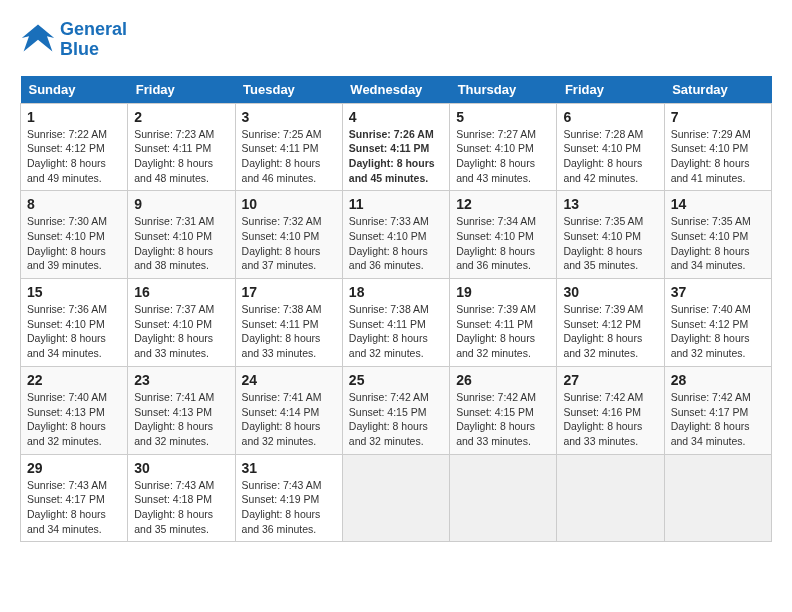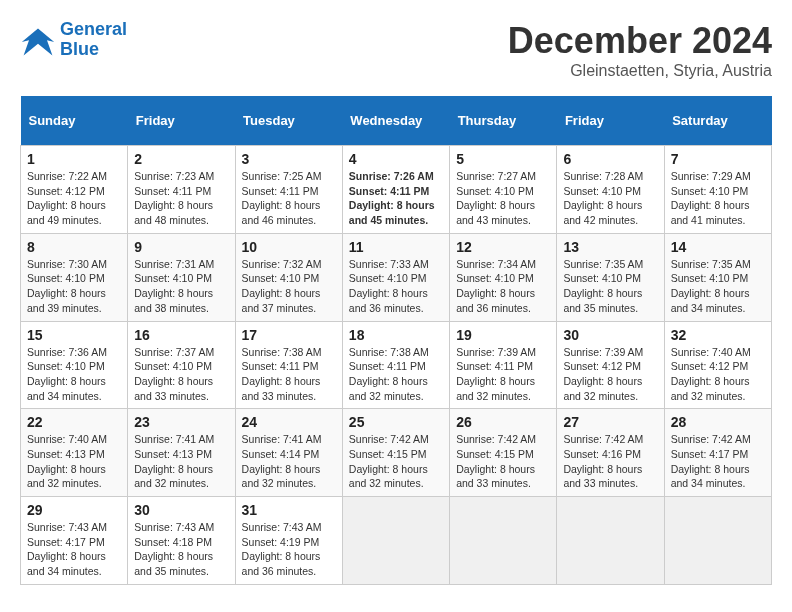--- a/index.html
+++ b/index.html
@@ -11,21 +11,21 @@
       padding: 20px;
     }
     .header {
       display: flex;
       justify-content: space-between;
       align-items: flex-start;
       margin-bottom: 16px;
     }
     .logo {
       display: flex;
-      align-items: flex-end;
+      align-items: flex-start;
       gap: 4px;
     }
     .logo-text {
       font-size: 18px;
       font-weight: bold;
       color: #333;
       line-height: 1.1;
     }
     .logo-text span {
       color: #1a6fba;
@@ -48,21 +48,21 @@
     }
     .calendar {
       width: 100%;
       border-collapse: collapse;
       font-size: 11px;
     }
     .calendar th {
       background-color: #1a6fba;
       color: white;
       text-align: left;
-      padding: 17px 8px;
+      padding: 6px 8px;
       font-size: 13px;
       font-weight: bold;
     }
     .calendar td {
       border: 1px solid #ccc;
       vertical-align: top;
       padding: 5px 6px;
       width: calc(100% / 7);
       min-height: 80px;
       background: #fff;
@@ -91,24 +91,20 @@
 
 <div class="header">
   <div class="logo">
     <svg class="logo-bird" viewBox="0 0 40 40">
       <polygon points="20,5 38,20 30,18 36,35 20,22 4,35 10,18 2,20" fill="#1a6fba"></polygon>
     </svg>
     <div class="logo-text">
       <span>General</span><br>
       <span style="color:#1a6fba;">Blue</span>
     </div>
-  </div>
-  <div class="title-block">
-    <div class="month-title">December 2024</div>
-    <div class="location">Gleinstaetten, Styria, Austria</div>
   </div>
 </div>
 
 <table class="calendar">
   <thead>
     <tr>
       <th>Sunday</th>
       <th>Friday</th>
       <th>Tuesday</th>
       <th>Wednesday</th>
@@ -257,21 +253,21 @@
 and 32 minutes.</div>
         </td>
         <td>
           <span class="day-num">30</span>
           <div class="day-info" style="white-space: pre-line;">Sunrise: 7:39 AM
 Sunset: 4:12 PM
 Daylight: 8 hours
 and 32 minutes.</div>
         </td>
         <td>
-          <span class="day-num">32</span>
+          <span class="day-num">37</span>
           <div class="day-info" style="white-space: pre-line;">Sunrise: 7:40 AM
 Sunset: 4:12 PM
 Daylight: 8 hours
 and 32 minutes.</div>
         </td>
       </tr>
       <tr>
         <td>
           <span class="day-num">22</span>
           <div class="day-info" style="white-space: pre-line;">Sunrise: 7:40 AM

